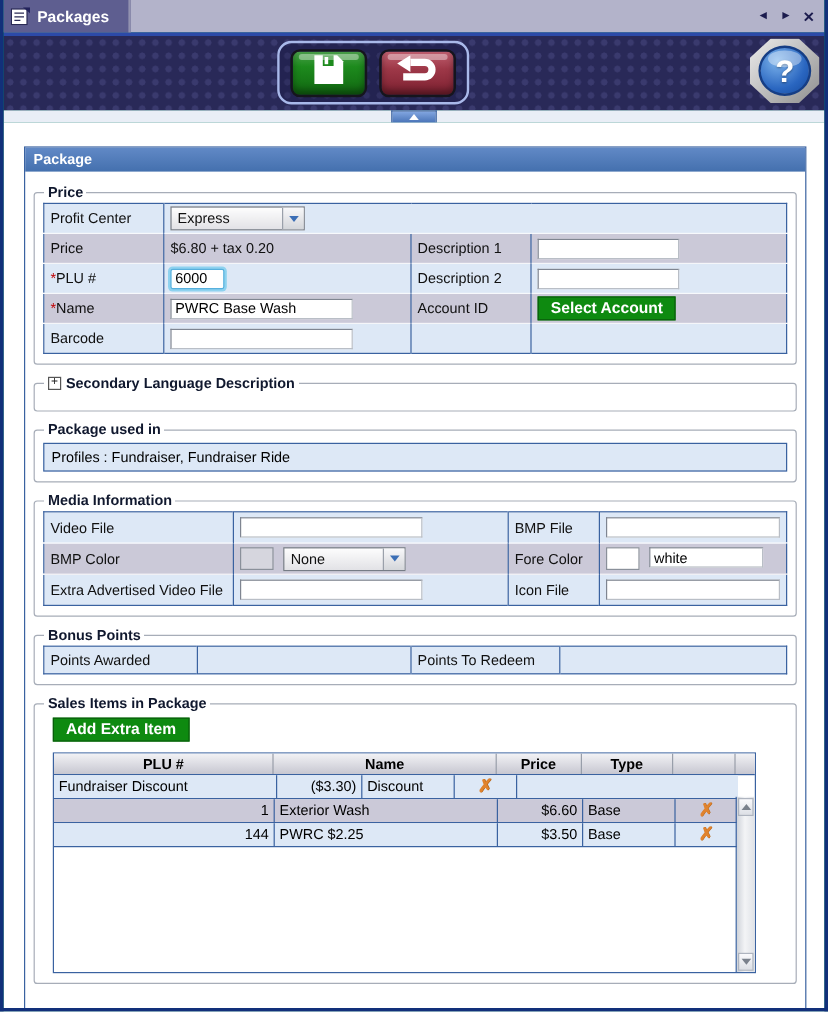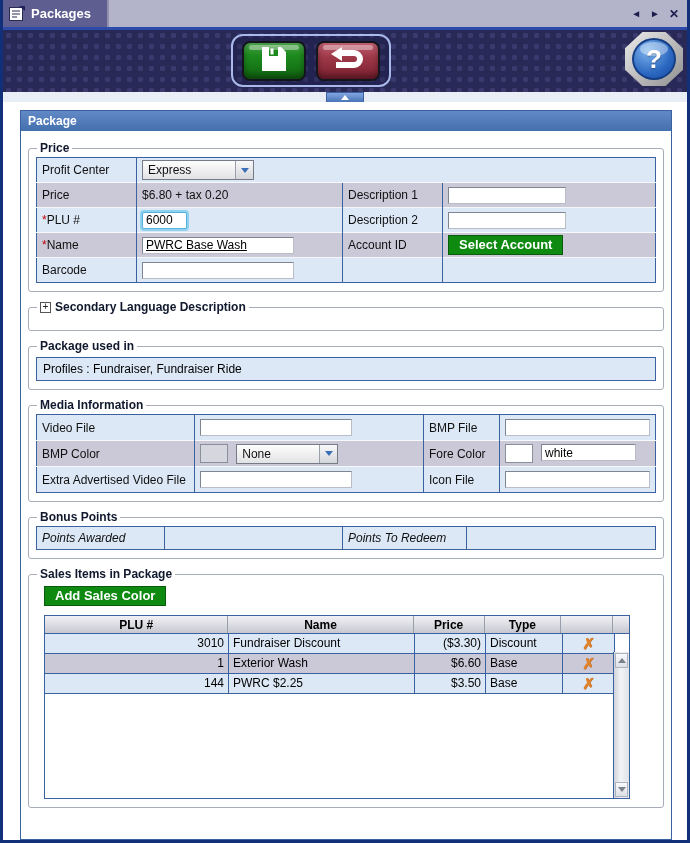--- a/index.html
+++ b/index.html
@@ -49,47 +49,47 @@
 
   
   .collapse-strip { position:relative; height:10px; background:#e9eef6; }
   .collapse-tab { position:absolute; left:50%; transform:translateX(-50%); top:0; width:38px; height:10px;
                   background:linear-gradient(#82a6e0,#4a74b8); border:1px solid #3a62a0; border-bottom:none;
                   display:flex; align-items:center; justify-content:center; cursor:pointer; }
   .tri-up { width:0; height:0; border-left:4px solid transparent; border-right:4px solid transparent;
             border-bottom:5px solid #fff; }
 
   
-  .content { background:#fff; padding-top:8px; height:741px; }
+  .content { background:#fff; padding-top:20px; height:741px; }
   .panel { margin:0 15px 0 17px; border:1px solid #3a62a0; background:#fff; height:730px; }
   .panel-header { height:20px; line-height:20px; padding-left:7px; color:#fff; font-weight:bold; font-size:12px;
                   background:linear-gradient(#6189c6,#4470ae); }
   .panel-body { padding:10px 7px 8px 7px; }
 
   fieldset { border:1px solid #a7adb8; border-radius:3px; margin-bottom:8px; padding:2px 7px 8px 7px; }
   legend { font-weight:bold; font-size:12px; color:#10182e; padding:0 3px; margin-left:1px; }
   .legend-flex { display:flex; align-items:center; gap:4px; }
   .plusbox { display:inline-flex; width:11px; height:11px; border:1px solid #555; background:#fff;
              align-items:center; justify-content:center; font-size:10px; font-weight:normal; line-height:1;
              color:#222; cursor:pointer; }
   .fs-empty { height:6px; }
 
   .ftable { border-collapse:collapse; width:100%; font-size:12px; color:#101010; border:1px solid #3a62a0; }
   .ftable td { height:25px; padding:0 5px; }
   .mtable td { height:26px; }
-  .btable td { height:23px;font-style:italic; }
+  .btable td { height:23px; }
   .ftable td + td { border-left:1px solid #3a62a0; }
   .ftable tr + tr td { border-top:1px solid rgba(250,251,253,.9); }
   .r-blue td { background:#dde8f6; }
   .r-gray td { background:#cbc9d8; }
   .req { color:#c00000; }
 
   .tin { height:17px; font-size:12px; font-family:"Liberation Sans",sans-serif; padding:0 3px;
          border:1px solid; border-color:#7f8591 #b9bec6 #b9bec6 #7f8591; background:#fff; }
-  .w42{width:45px;} .w118{width:118px;} .w150{width:152px;text-decoration:underline;} .w145{width:145px;} .w95{width:95px;}
+  .w42{width:45px;} .w118{width:118px;} .w150{width:152px;} .w145{width:145px;} .w95{width:95px;}
   .tin.focused { border:1px solid #57b0dd; border-radius:2px; box-shadow:0 0 0 2px #8ed2ef; }
 
   .fsel { display:inline-flex; align-items:center; height:20px; border:1px solid #767c86;
           background:linear-gradient(#fdfdfd,#e2e2e6); cursor:pointer; vertical-align:middle; }
   .fsel-val { flex:1; padding-left:5px; font-size:12px; }
   .fsel-btn { width:18px; align-self:stretch; border-left:1px solid #9aa0aa;
               background:linear-gradient(#f8f8fa,#d4d6da); display:flex; align-items:center; justify-content:center; }
   .tri-dn { width:0; height:0; border-left:4px solid transparent; border-right:4px solid transparent;
             border-top:5px solid #3b6eb5; }
   .w-sel-express { width:112px; } .w-sel-none { width:102px; }
@@ -317,34 +317,33 @@
               <td></td>
               <td>Points To Redeem</td>
               <td></td>
             </tr>
           </tbody>
             </table>
         </fieldset>
 
         <fieldset>
           <legend>Sales Items in Package</legend>
-          <div class="add-btn"><span class="gbtn">Add Sales Color</span></div>
+          <div class="add-btn"><span class="gbtn">Add Extra Item</span></div>
 
           <div class="sales-wrap">
             <div class="sales-cols">
               <div class="sc c-plu">PLU #</div>
               <div class="sc c-name">Name</div>
               <div class="sc c-price">Price</div>
               <div class="sc c-type">Type</div>
               <div class="sc c-del"></div>
               <div class="sc c-sb"></div>
             </div>
 
             <div class="sales-row row-blue">
-              <div class="c-plu cr">3010</div>
               <div class="c-name cl">Fundraiser Discount</div>
               <div class="c-price cr">($3.30)</div>
               <div class="c-type cl">Discount</div>
               <div class="c-del del-cell">
                   <span class="del-x">✗</span>
                 </div>
             </div>
             <div class="sales-row row-gray">
               <div class="c-plu cr">1</div>
               <div class="c-name cl">Exterior Wash</div>

